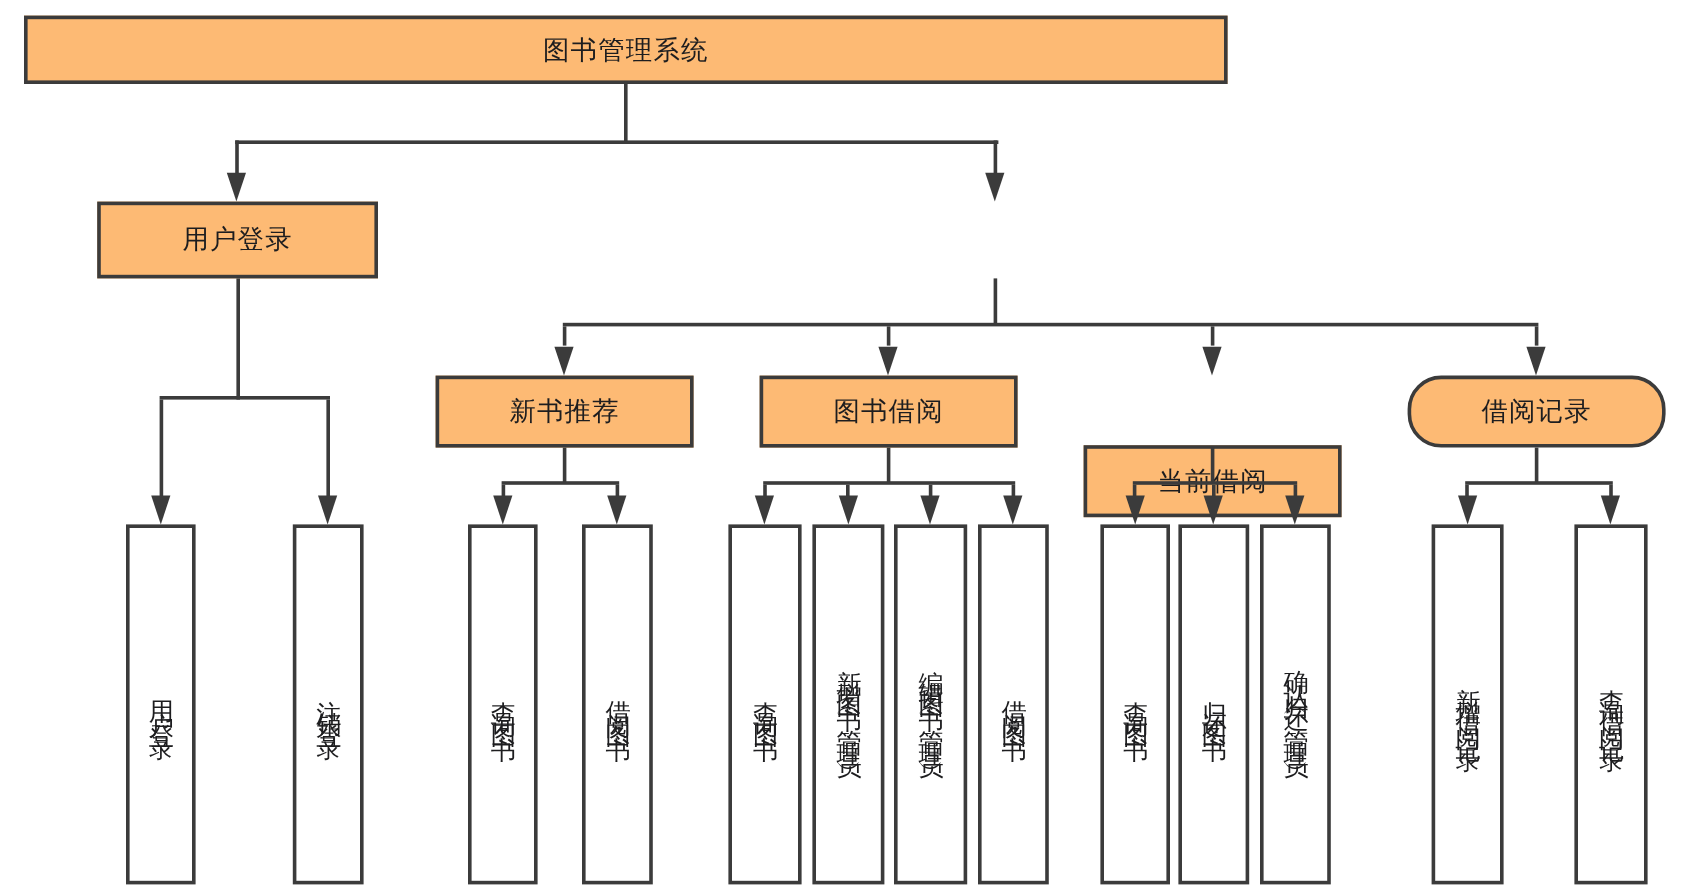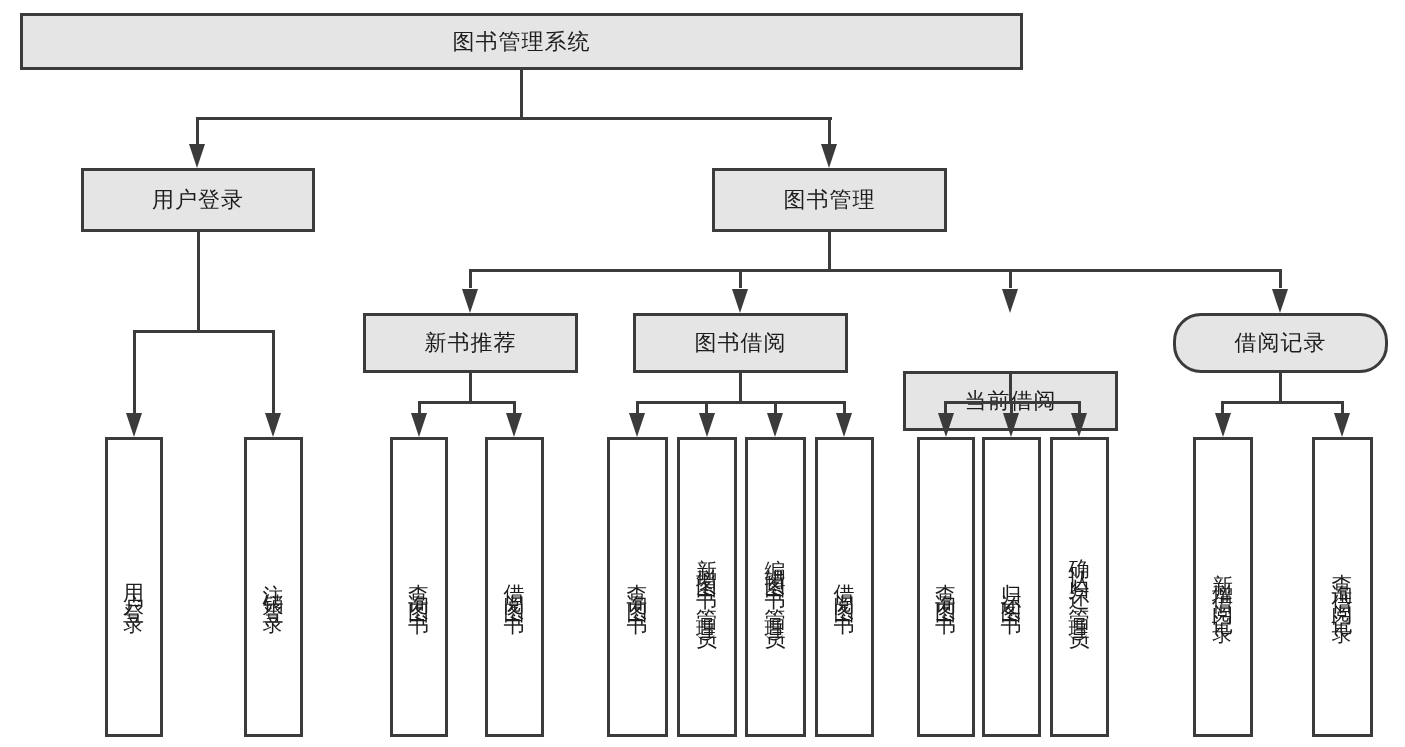--- a/index.html
+++ b/index.html
@@ -1,21 +1,21 @@
 <!DOCTYPE html>
 <html><head>
 <meta charset="utf-8">
 <style>
   html,body{margin:0;padding:0;background:#ffffff;}
   #canvas{
     position:relative;width:1405px;height:747px;background:#ffffff;overflow:hidden;
     font-family:"Liberation Sans", sans-serif;color:#1d1d1f;
   }
   .box{
-    position:absolute;box-sizing:border-box;border:3px solid #3b3b3b;background:#e5e5e5;
+    position:absolute;box-sizing:border-box;border:3px solid #3b3b3b;background:#fdba74;
     display:flex;align-items:center;justify-content:center;
     font-size:22px;letter-spacing:1px;white-space:nowrap;
   }
   .vbox{
     position:absolute;box-sizing:border-box;border:3px solid #3b3b3b;background:#ffffff;
     display:flex;align-items:center;justify-content:center;
   }
   .vtext{
     writing-mode:vertical-rl;text-orientation:mixed;
     font-size:21px;line-height:1;letter-spacing:10px;white-space:nowrap;
@@ -33,21 +33,20 @@
 </style>
 </head>
 <body>
 
 <div id="canvas">
 
   <div class="box" style="left:20px;top:13px;width:1003px;height:57px;">图书管理系统</div>
 
   <div class="box" style="left:81px;top:168px;width:234px;height:64px;">用户登录</div>
 
-  <div class="box" style="left:712px;top:168px;width:235px;height:64px;">图书管理</div>
 
   <div class="box" style="left:363px;top:313px;width:215px;height:60px;">新书推荐</div>
 
   <div class="box" style="left:633px;top:313px;width:215px;height:60px;">图书借阅</div>
 
   <div class="box" style="left:903px;top:323px;width:215px;height:60px;margin-top:48px;">当前借阅</div>
 
   <div class="box" style="left:1173px;top:313px;width:215px;height:60px;border-radius:28px;">借阅记录</div>
 
   <div class="vbox" style="left:105px;top:437px;width:58px;height:300px;">

